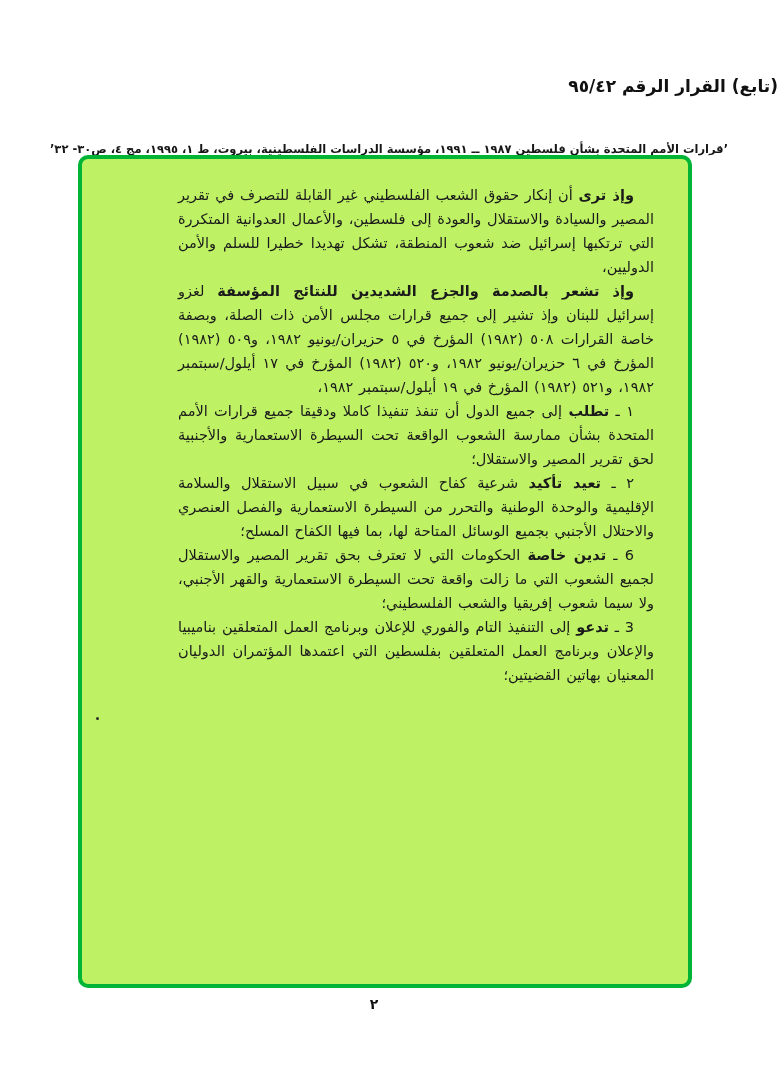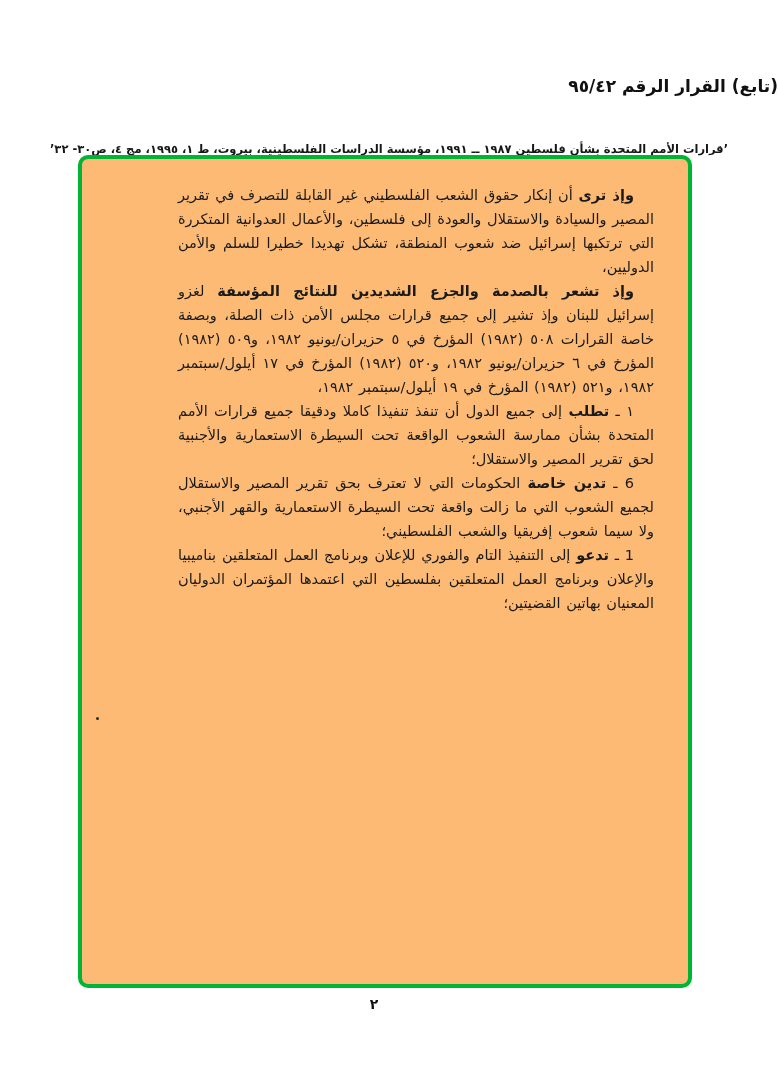--- a/index.html
+++ b/index.html
@@ -32,21 +32,21 @@
     margin-top: 36px;
   }
   .green-box {
     position: absolute;
     left: 78px; top: 155px;
     width: 614px; height: 833px;
     border: 4px solid #00b535;
     border-radius: 10px;
     box-sizing: border-box;
     padding: 24px 34px 0 96px;
-    background: #fdba74;
+    background: #bef264;
   }
   .text-column {
     direction: rtl;
     text-align: justify;
     font-size: 14.5px;
     line-height: 24px;
     color: #1a1a1a;
     word-spacing: 1px;
   }
   .text-column p {
@@ -77,20 +77,21 @@
 
 <div class="page-title">(تابع) القرار الرقم ٩٥/٤٢</div>
 
 <div class="citation-line">’قرارات الأمم المتحدة بشأن فلسطين ١٩٨٧ ــ ١٩٩١، مؤسسة الدراسات الفلسطينية، بيروت، ط ١، ١٩٩٥، مج ٤، ص٣٠- ٣٢’</div>
 
 <div class="green-box">
   <div class="text-column" id="text-column">
       <p><span class="lead">وإذ ترى</span> أن إنكار حقوق الشعب الفلسطيني غير القابلة للتصرف في تقرير المصير والسيادة والاستقلال والعودة إلى فلسطين، والأعمال العدوانية المتكررة التي ترتكبها إسرائيل ضد شعوب المنطقة، تشكل تهديدا خطيرا للسلم والأمن الدوليين،</p>
       <p><span class="lead">وإذ تشعر بالصدمة والجزع الشديدين للنتائج المؤسفة</span> لغزو إسرائيل للبنان وإذ تشير إلى جميع قرارات مجلس الأمن ذات الصلة، وبصفة خاصة القرارات ٥٠٨ (١٩٨٢) المؤرخ في ٥ حزيران/يونيو ١٩٨٢، و٥٠٩ (١٩٨٢) المؤرخ في ٦ حزيران/يونيو ١٩٨٢، و٥٢٠ (١٩٨٢) المؤرخ في ١٧ أيلول/سبتمبر ١٩٨٢، و٥٢١ (١٩٨٢) المؤرخ في ١٩ أيلول/سبتمبر ١٩٨٢،</p>
       <p><span class="num">١ ـ </span><span class="lead">تطلب</span> إلى جميع الدول أن تنفذ تنفيذا كاملا ودقيقا جميع قرارات الأمم المتحدة بشأن ممارسة الشعوب الواقعة تحت السيطرة الاستعمارية والأجنبية لحق تقرير المصير والاستقلال؛</p>
+      <p><span class="num">٢ ـ </span><span class="lead">تعيد تأكيد</span> شرعية كفاح الشعوب في سبيل الاستقلال والسلامة الإقليمية والوحدة الوطنية والتحرر من السيطرة الاستعمارية والفصل العنصري والاحتلال الأجنبي بجميع الوسائل المتاحة لها، بما فيها الكفاح المسلح؛</p>
       <p><span class="num">6 ـ </span><span class="lead">تدين خاصة</span> الحكومات التي لا تعترف بحق تقرير المصير والاستقلال لجميع الشعوب التي ما زالت واقعة تحت السيطرة الاستعمارية والقهر الأجنبي، ولا سيما شعوب إفريقيا والشعب الفلسطيني؛</p>
-      <p><span class="num">1 ـ </span><span class="lead">تدعو</span> إلى التنفيذ التام والفوري للإعلان وبرنامج العمل المتعلقين بناميبيا والإعلان وبرنامج العمل المتعلقين بفلسطين التي اعتمدها المؤتمران الدوليان المعنيان بهاتين القضيتين؛</p>
+      <p><span class="num">3 ـ </span><span class="lead">تدعو</span> إلى التنفيذ التام والفوري للإعلان وبرنامج العمل المتعلقين بناميبيا والإعلان وبرنامج العمل المتعلقين بفلسطين التي اعتمدها المؤتمران الدوليان المعنيان بهاتين القضيتين؛</p>
     </div>
 </div>
 
 <div class="stray-dot"></div>
 
 <div class="page-number">٢</div>
 
 </body></html>

